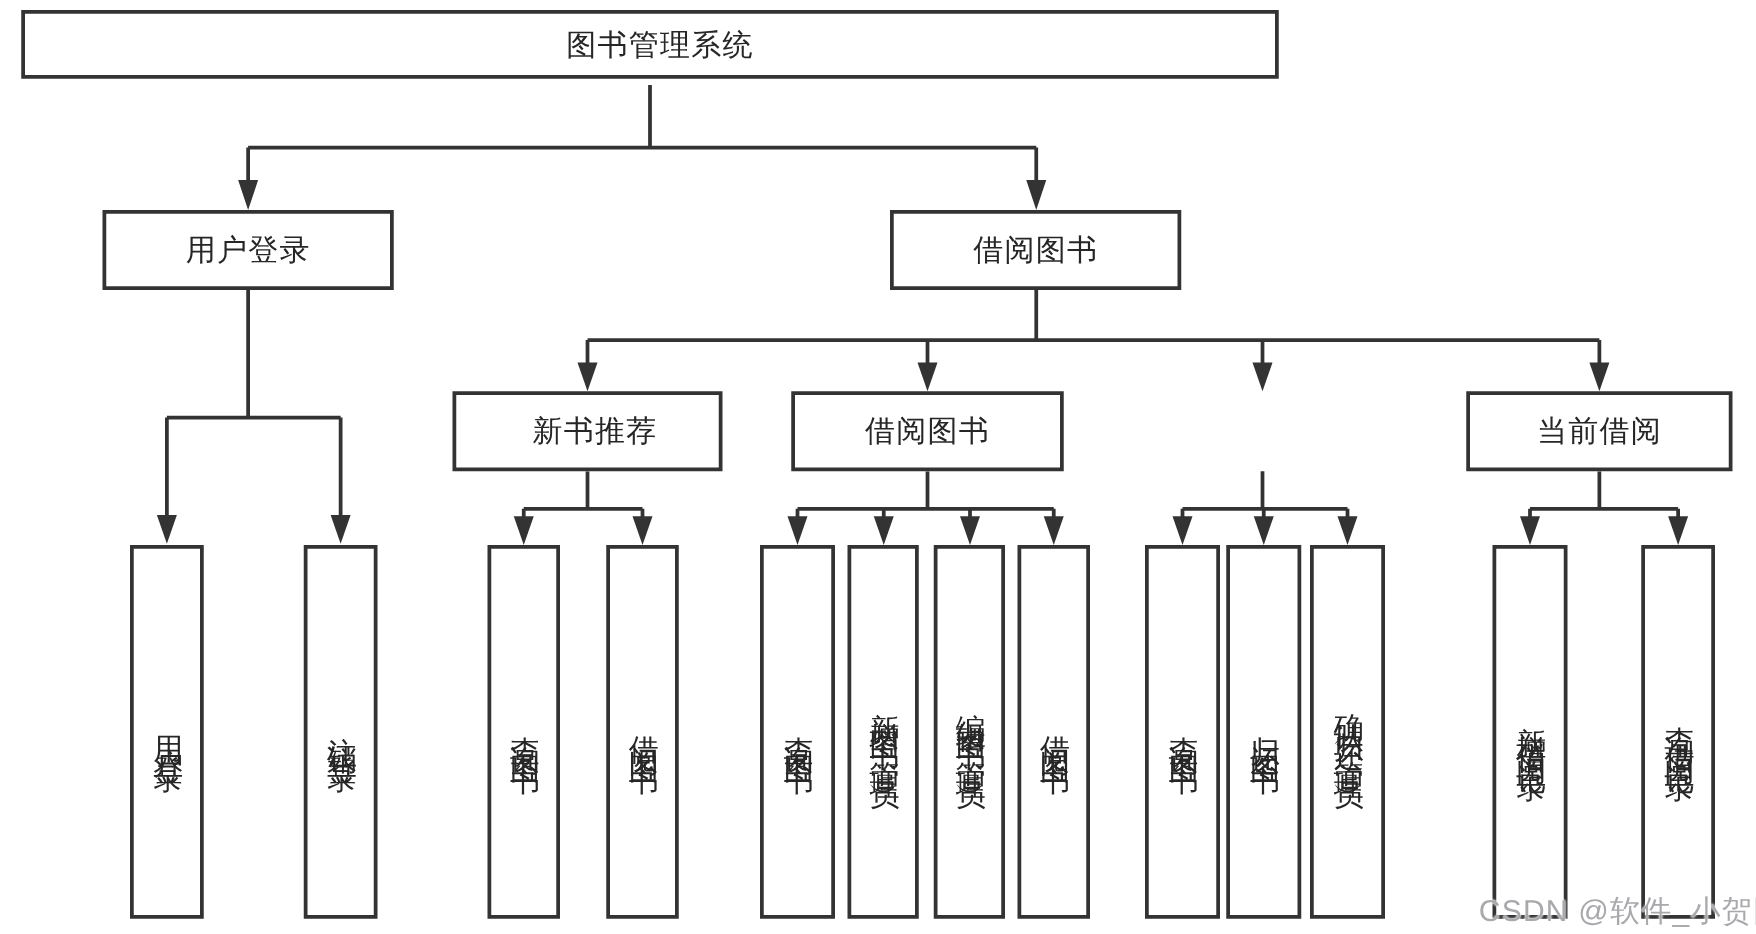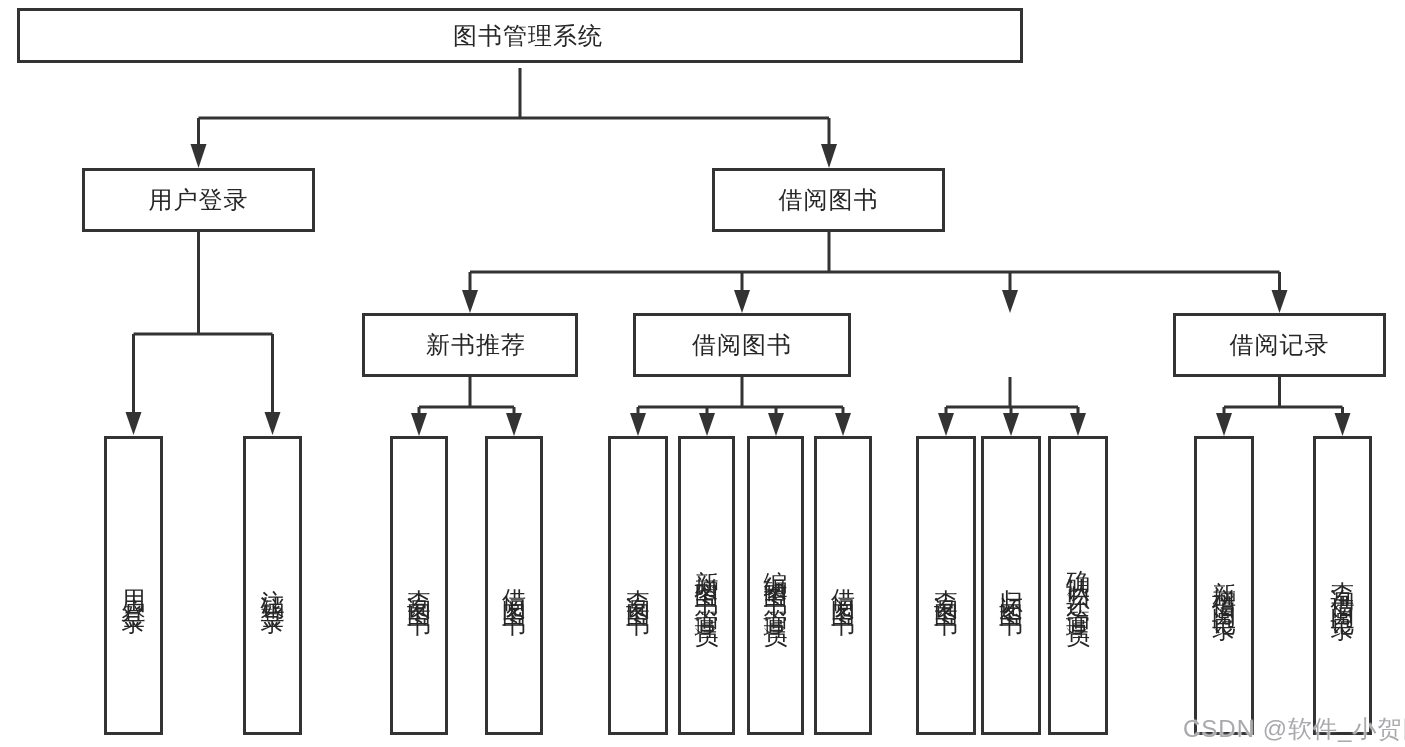--- a/index.html
+++ b/index.html
@@ -94,21 +94,21 @@
     </g>
   </svg>
 
   <div class="box hbox" style="left:17px; top:8px; width:1006px; height:55px;padding-left:16px;">图书管理系统</div>
 
   <div class="box hbox" style="left:82px; top:168px; width:233px; height:64px;">用户登录</div>
   <div class="box hbox" style="left:712px; top:168px; width:233px; height:64px;">借阅图书</div>
 
   <div class="box hbox" style="left:362px; top:313px; width:216px; height:64px;padding-left:12px;">新书推荐</div>
   <div class="box hbox" style="left:633px; top:313px; width:218px; height:64px;">借阅图书</div>
-  <div class="box hbox" style="left:1173px; top:313px; width:213px; height:64px;">借阅记录</div>
+  <div class="box hbox" style="left:1173px; top:313px; width:213px; height:64px;">当前借阅</div>
 
   <div class="box vbox" style="left:104px; top:436px; width:59px; height:299px;">用户登录</div>
   <div class="box vbox" style="left:243px; top:436px; width:59px; height:299px;">注销登录</div>
 
   <div class="box vbox" style="left:390px; top:436px; width:58px; height:299px;">查询图书</div>
   <div class="box vbox" style="left:485px; top:436px; width:58px; height:299px;">借阅图书</div>
 
   <div class="box vbox" style="left:608px; top:436px; width:60px; height:299px;">查询图书</div>
   <div class="box vbox" style="left:678px; top:436px; width:57px; height:299px;">新增图书（管理员）</div>
   <div class="box vbox" style="left:747px; top:436px; width:57px; height:299px;">编辑图书（管理员）</div>

